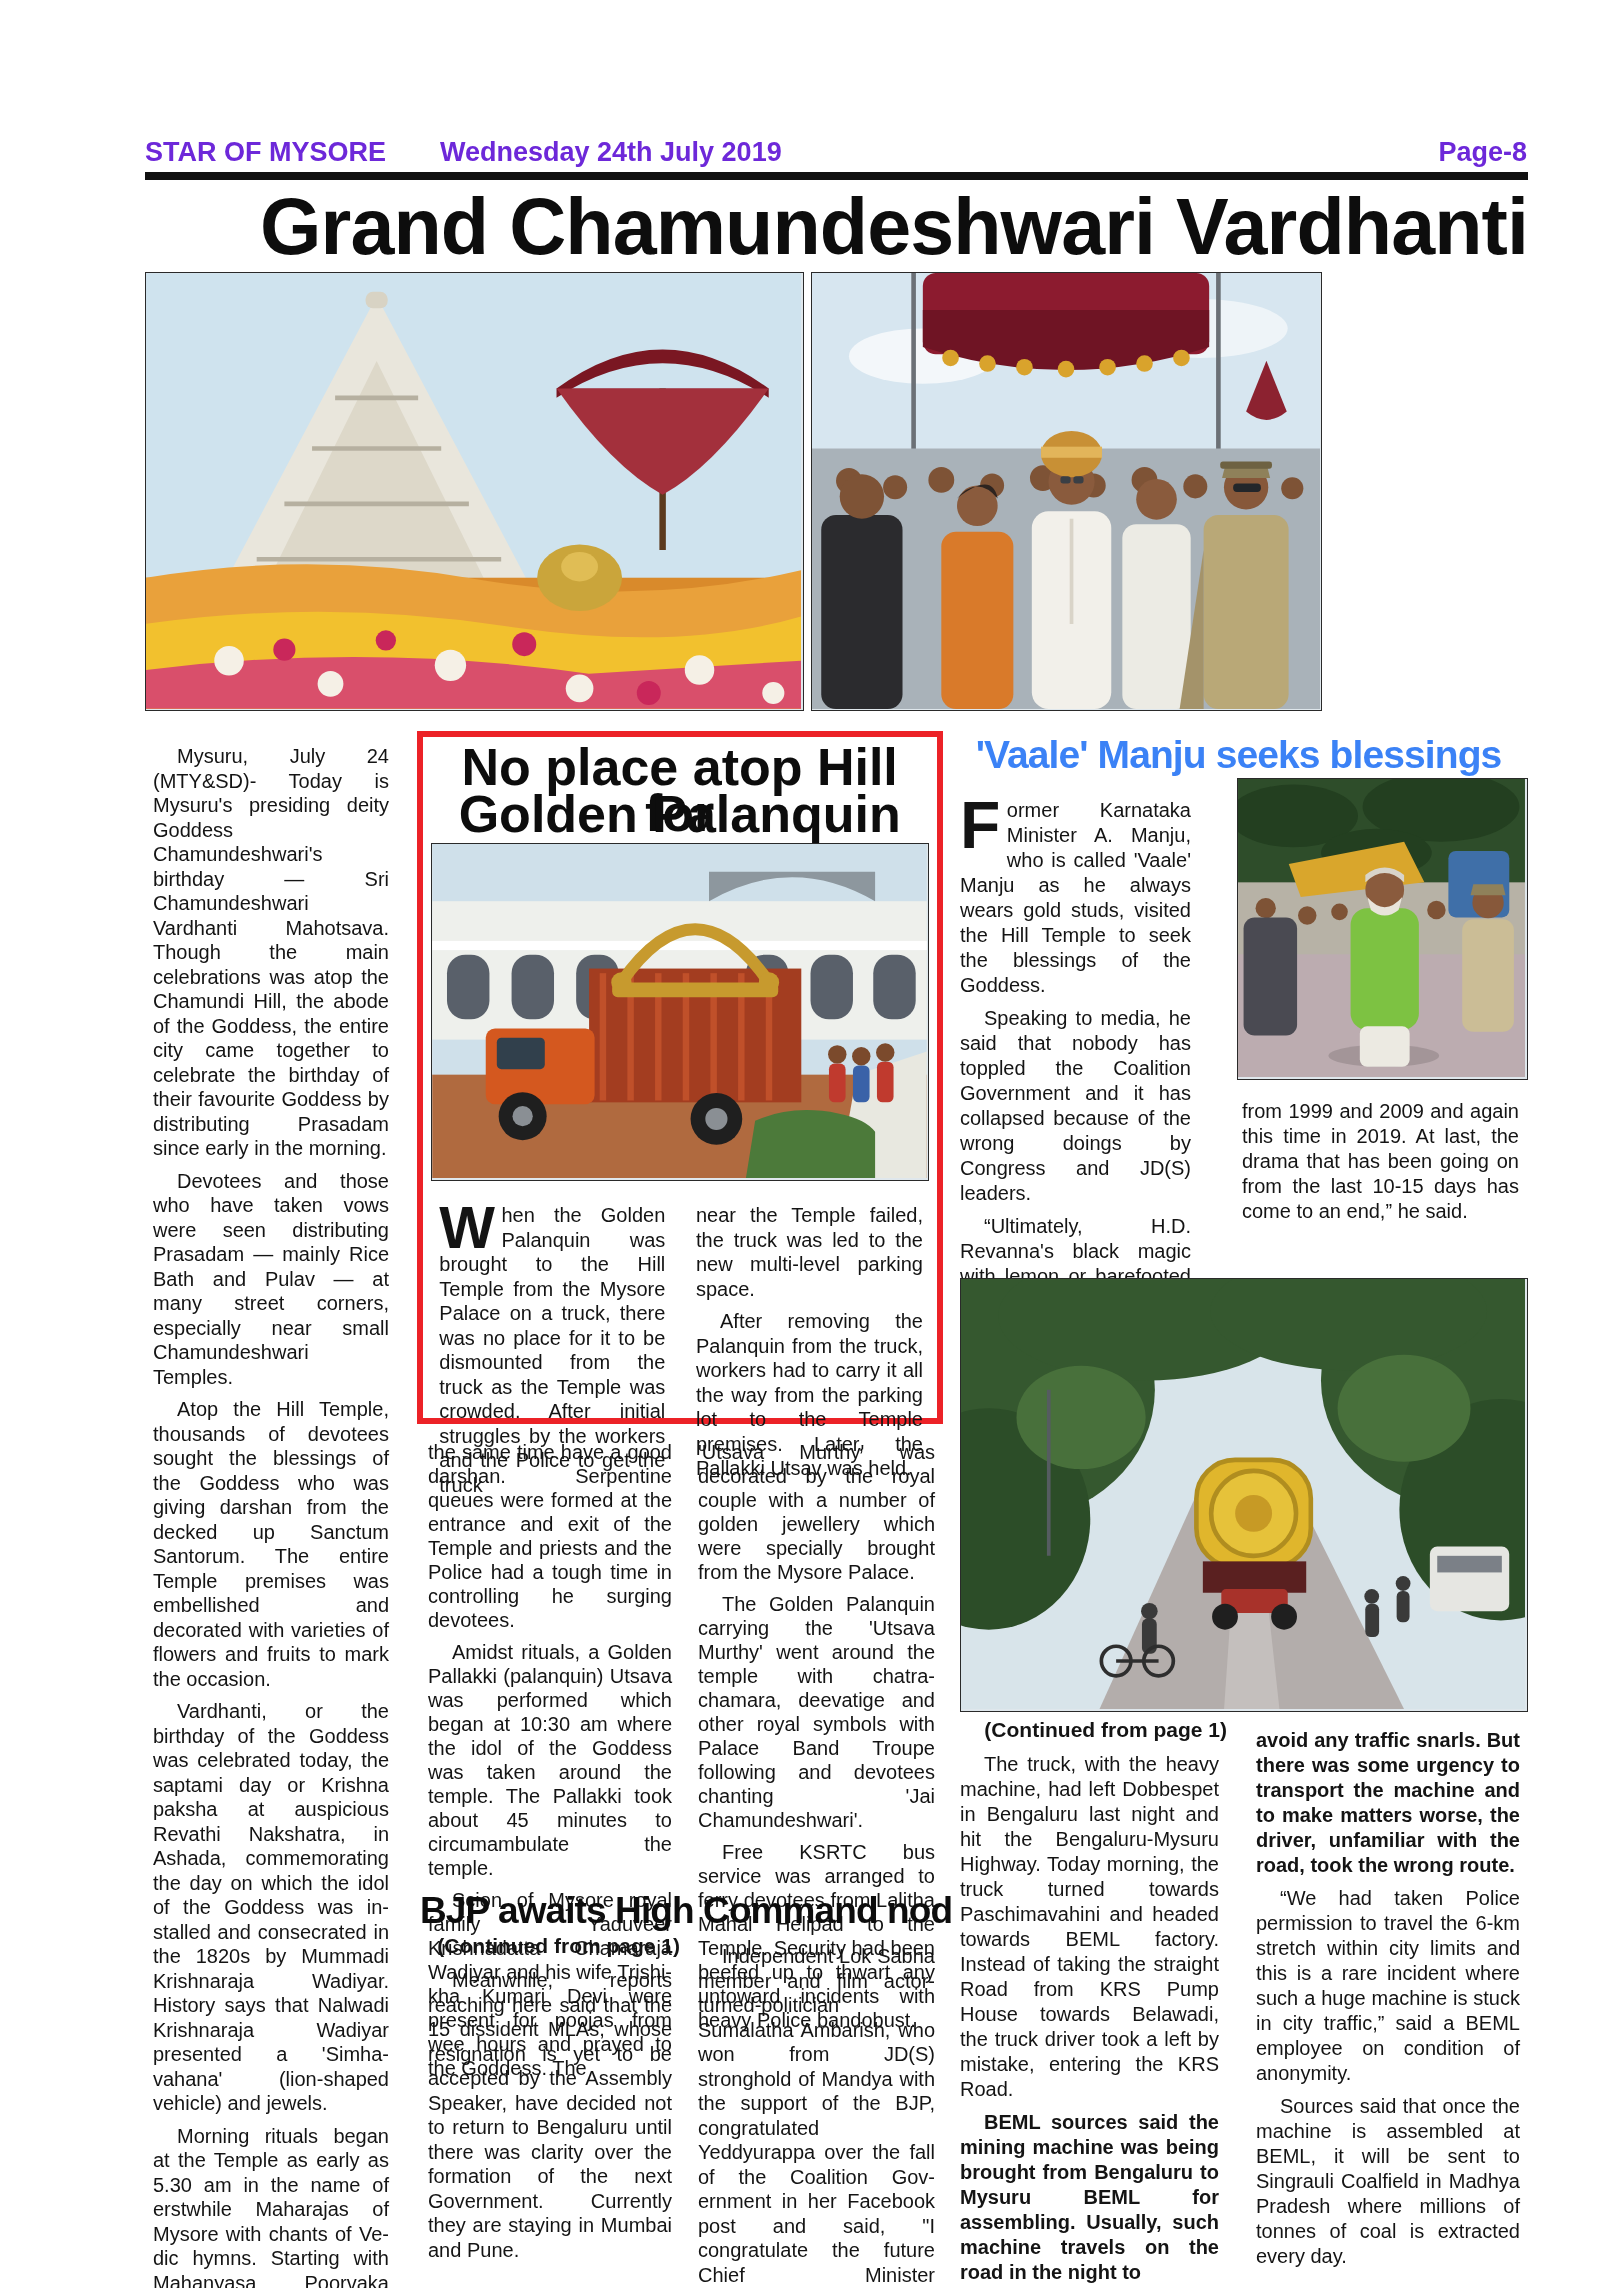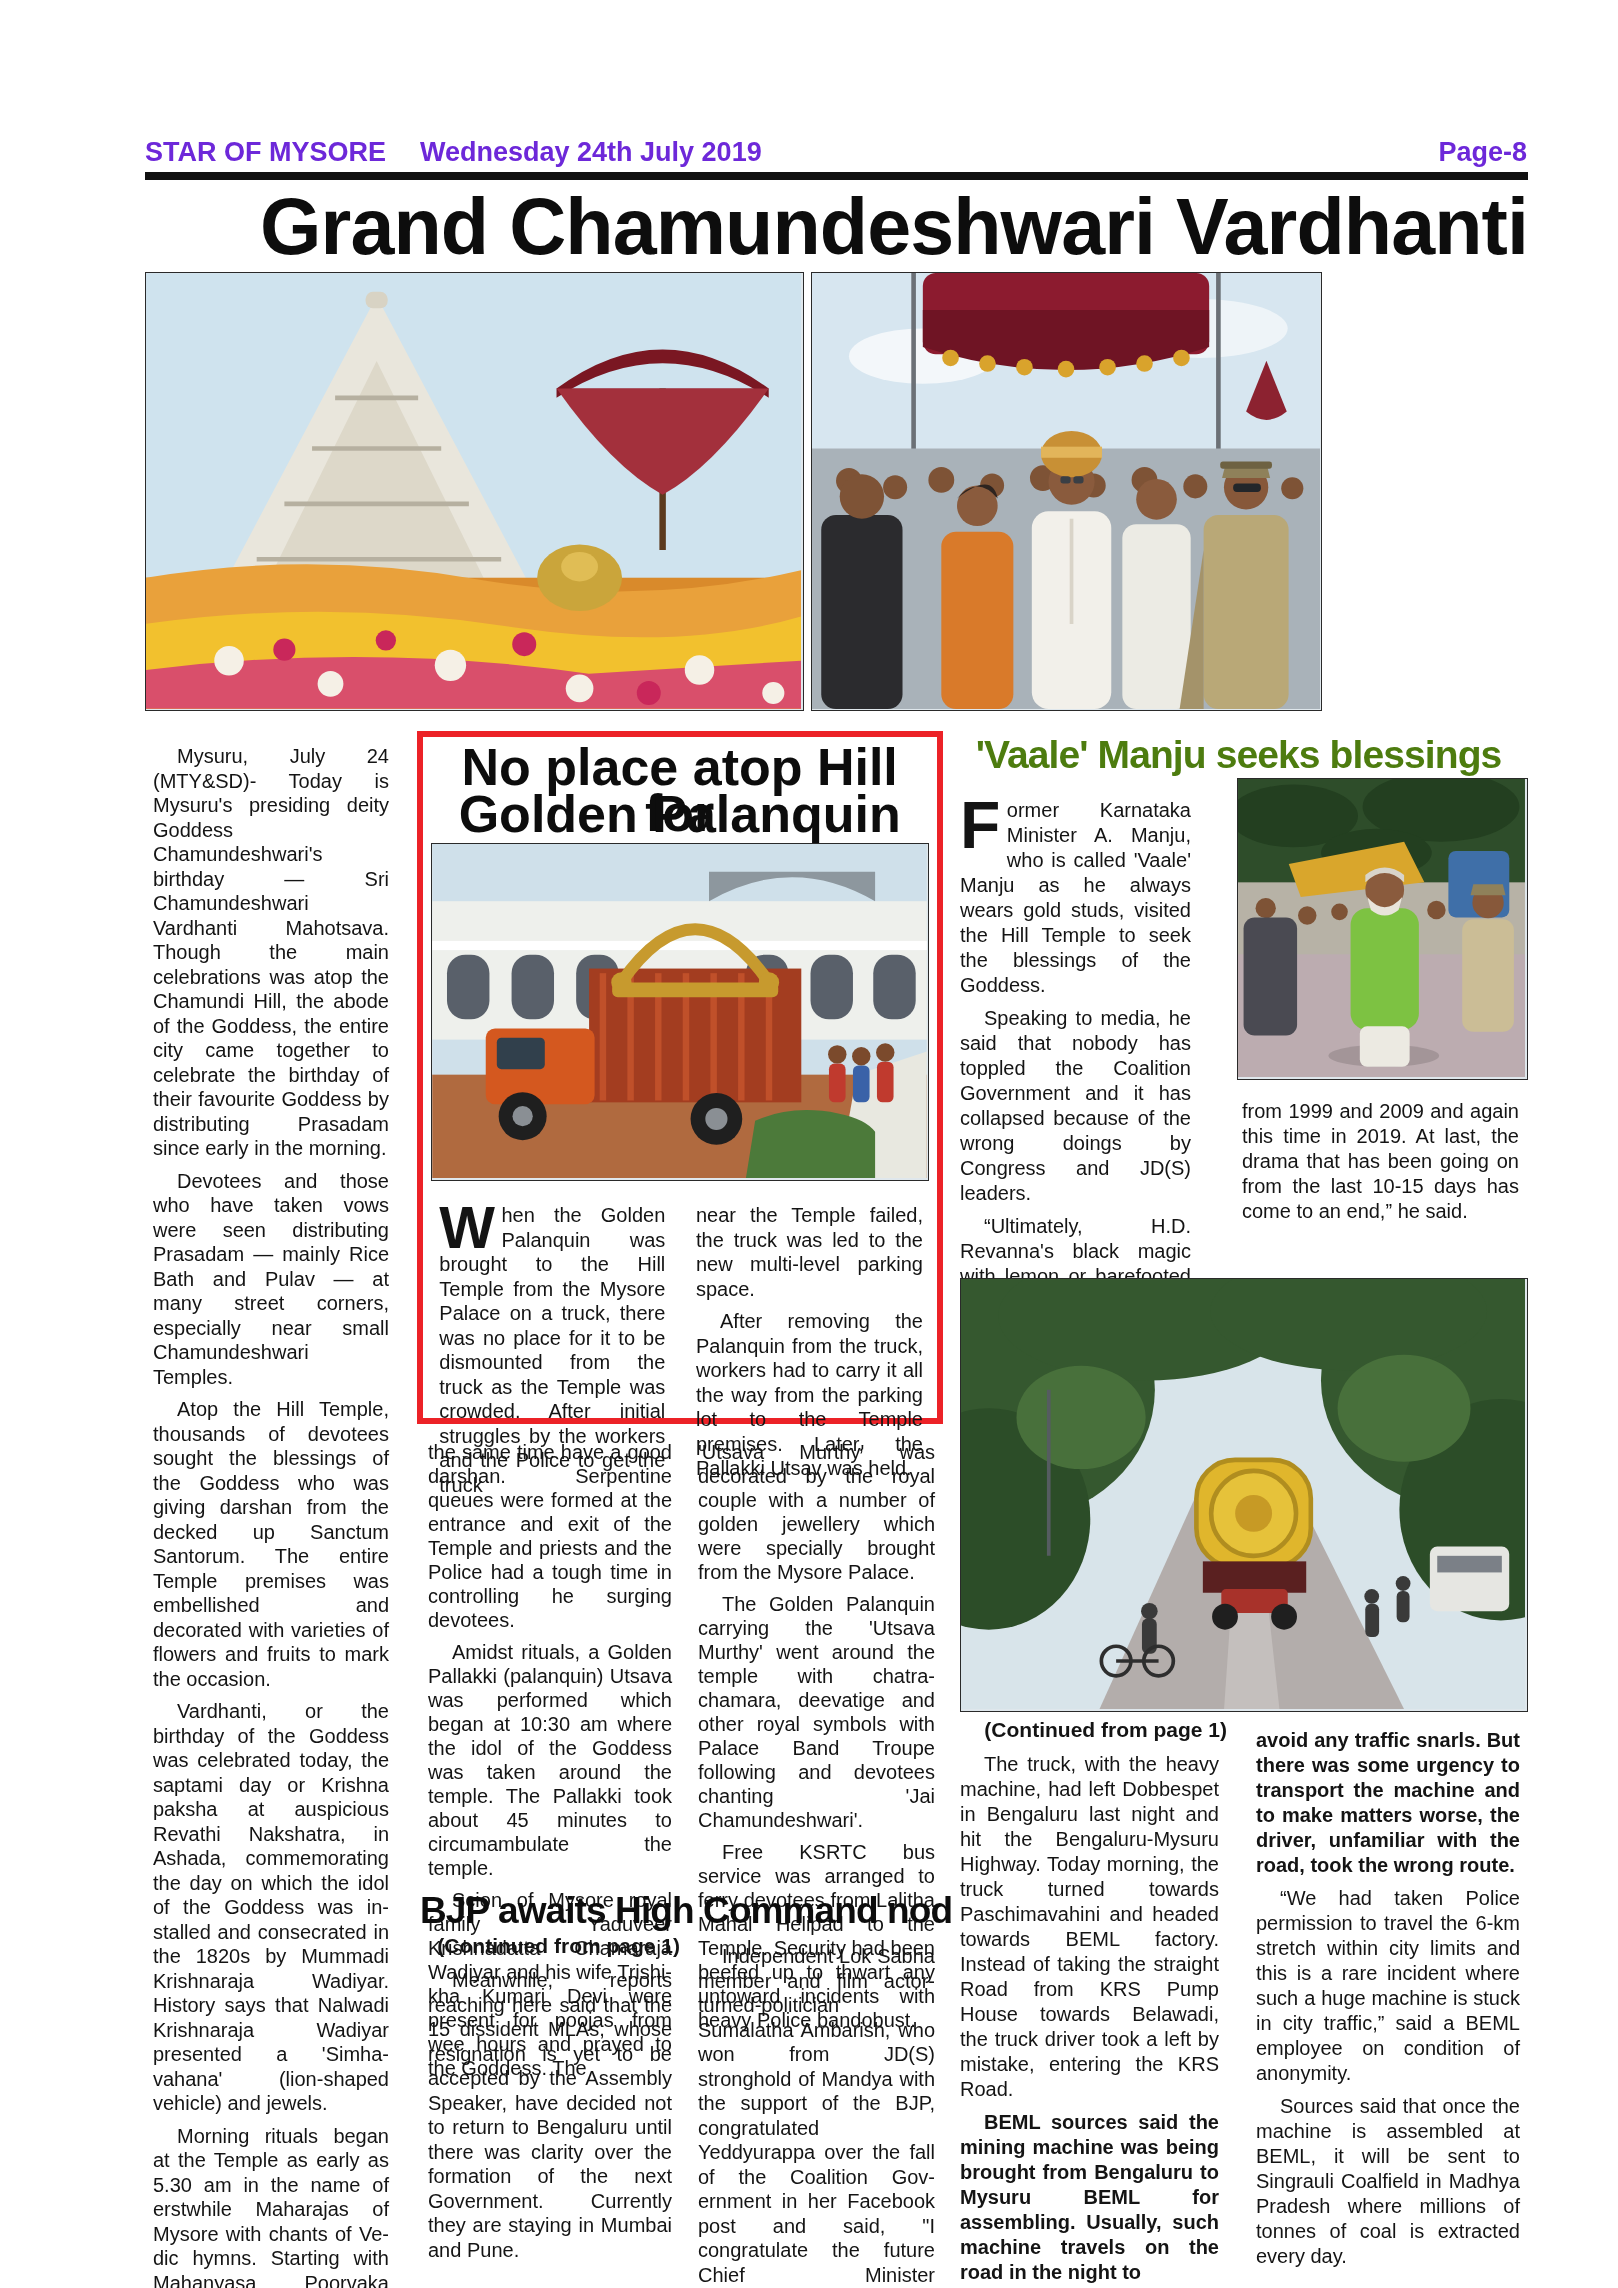--- a/index.html
+++ b/index.html
@@ -11,35 +11,35 @@
   .rule{background:#111;}
   .h-main{font-weight:bold;font-size:79px;letter-spacing:-0.9px;white-space:nowrap;color:#0d0d0d;}
   
   .col{text-align:justify;font-size:20px;line-height:24.5px;color:#141414;}
   .para{margin:8px;text-indent:24px;}
   .para.noindent{text-indent:0;}
   .bold{font-weight:bold;}
   .dropcap{float:left;font-weight:bold;font-size:59px;line-height:44px;padding:2.8px 6.5px 0 0;color:#141414;}
   
   .h-box{font-weight:bold;font-size:52px;line-height:46px;text-align:center;color:#0d0d0d;}
-  .h-vaale{font-weight:bold;font-size:39px;letter-spacing:-0.9px;text-align:center;white-space:nowrap;color:#4d7c0f;}
+  .h-vaale{font-weight:bold;font-size:39px;letter-spacing:-0.9px;text-align:center;white-space:nowrap;color:#3b82f6;}
   .h-machine{font-weight:bold;font-size:53px;letter-spacing:-0.9px;text-align:center;white-space:nowrap;color:#0d0d0d;}
   .h-bjp{font-weight:bold;font-size:37px;letter-spacing:-0.9px;text-align:center;white-space:nowrap;color:#0d0d0d;}
   .subhead{font-weight:bold;font-size:21px;text-align:right;color:#141414;}
   .photo{border:1.8px solid #2a2a2a;box-sizing:border-box;background:#dfe7ec;}
   .redbox{border:6.5px solid #ec2227;box-sizing:border-box;background:#ffffff;}
   svg{display:block;}
 </style>
 </head>
 <body>
 
 <div id="page">
 
   <div class="abs mast" style="left:145px;top:137px;">STAR OF MYSORE</div>
-  <div class="abs mast" style="left:420px;top:137px;">Wednesday 24th July  2019</div>
+  <div class="abs mast" style="left:440px;top:137px;">Wednesday 24th July  2019</div>
   <div class="abs mast" style="left:1421px;top:137px;width:106px;text-align:right;">Page-8</div>
   <div class="abs rule" style="left:145px;top:172px;width:1383px;height:8.3px;"></div>
 
   <div class="abs h-main" style="left:145px;top:181px;width:1383px;text-align:right;">Grand Chamundeshwari Vardhanti</div>
 
   <div class="abs photo" style="left:145px;top:272px;width:659px;height:439px;" title="Decked-up Chamundeshwari Temple gopuram with flower decorations and maroon ceremonial umbrella">
     <svg width="655" height="436" viewBox="0 0 710 472">
       <rect width="710" height="472" fill="#cfe3ee"></rect>
       <polygon points="30,440 250,25 470,440" fill="#e9e6dc"></polygon>
       <polygon points="80,440 250,95 420,440" fill="#ddd8c9"></polygon>

